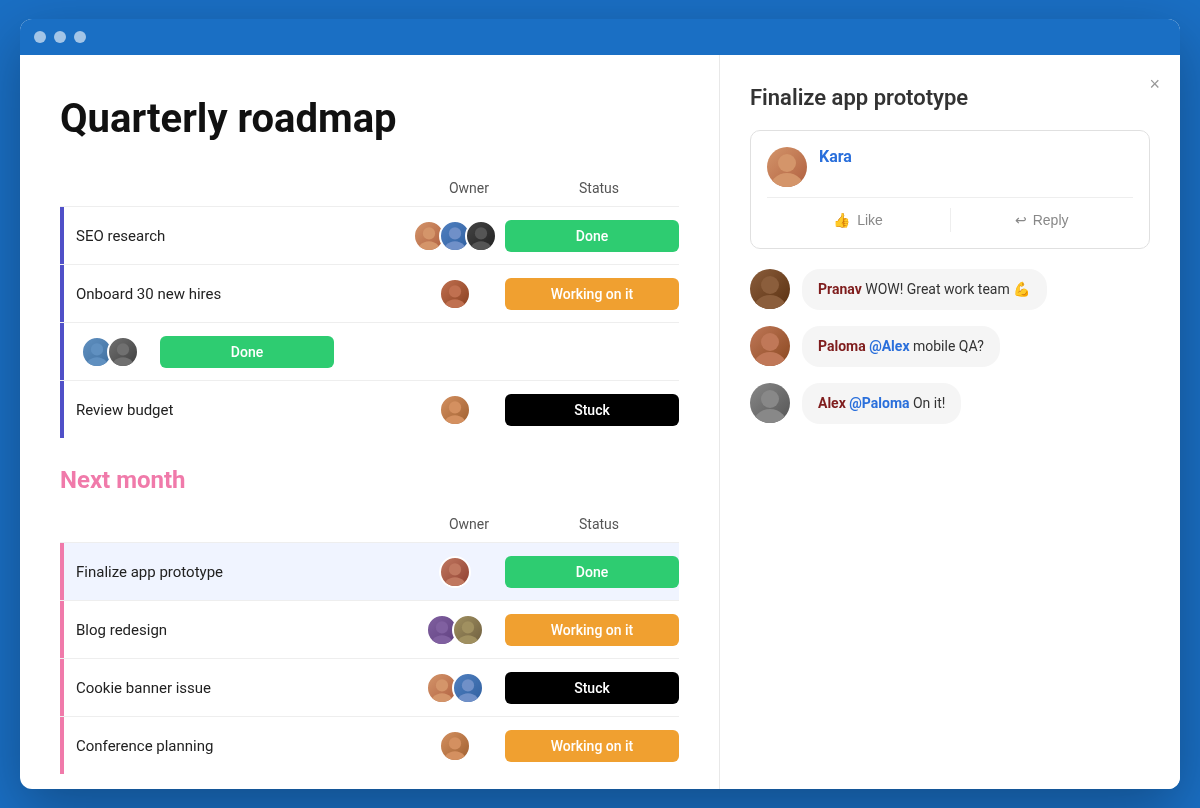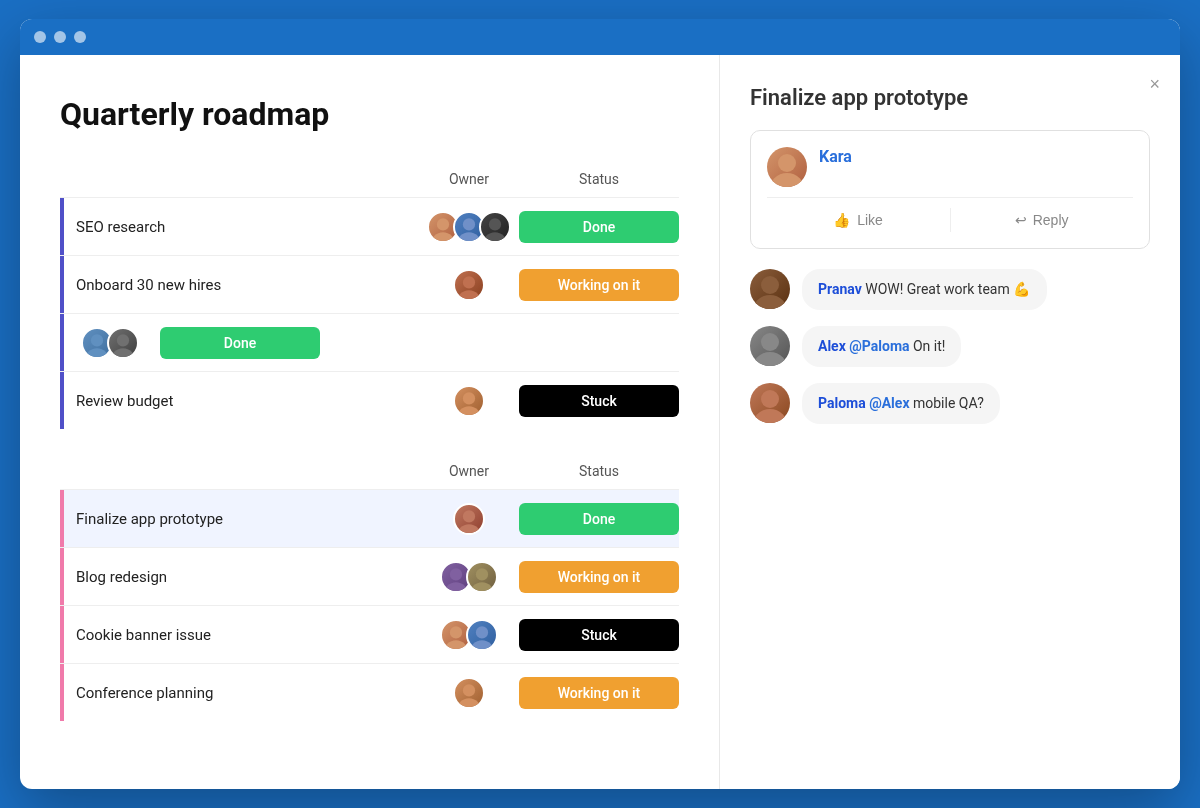--- a/index.html
+++ b/index.html
@@ -43,21 +43,21 @@
     }
     
     .left-panel {
       width: 700px;
       flex-shrink: 0;
       padding: 40px 40px 20px 40px;
       overflow-y: auto;
       border-right: 1px solid #e8e8e8;
     }
     .page-title {
-      font-size: 32px;
+      font-size: 40px;
       font-weight: 700;
       color: #111;
       margin-bottom: 32px;
     }
     .section-title {
       font-size: 24px;
       font-weight: 700;
       margin-bottom: 16px;
     }
     .section-title.this-month { color: #3a3abf; }
@@ -98,21 +98,21 @@
       font-size: 15px;
       color: #222;
     }
     .owner-col {
       width: 100px;
       display: flex;
       justify-content: center;
       align-items: center;
     }
     .status-col {
-      width: 160px;
+      width: 174px;
       padding: 6px 0;
     }
     .status-badge {
       border-radius: 6px;
       color: white;
       font-size: 14px;
       font-weight: 500;
       text-align: center;
       padding: 8px 0;
       width: 100%;
@@ -255,21 +255,21 @@
     .reply-bubble {
       background: #f5f5f5;
       border-radius: 18px;
       padding: 10px 16px;
       font-size: 14px;
       color: #333;
       line-height: 1.5;
     }
     .reply-author {
       font-weight: 700;
-      color: #1d4ed8;
+      color: #7f1d1d;
     }
     .reply-mention { color: #2a6fdb; font-weight: 700; }
 
     
     .face-svg { width: 100%; height: 100%; }
   </style>
 </head>
 <body>
 
 <div class="window">
@@ -370,20 +370,21 @@
                 </svg>
             </div>
           </div>
         </div>
         <div class="status-col">
           <div class="status-badge stuck">Stuck</div>
         </div>
       </div>
 
       <div class="section-gap"></div>
+      <div class="section-title next-month">Next month</div>
       <div class="table-header">
         <div class="task-col"></div>
         <div class="owner-col">Owner</div>
         <div class="status-col" style="text-align:center;">Status</div>
       </div>
 
       <div class="task-row pink" style="background:#f0f4ff;">
         <div class="task-col">Finalize app prototype</div>
         <div class="owner-col">
           <div class="avatar-group">
@@ -499,43 +500,43 @@
                 <circle cx="20" cy="44" r="18" fill="#8b5e3c"></circle>
               </svg>
           </div>
           <div class="reply-bubble">
             <span class="reply-author">Pranav</span>
             <span> WOW! Great work team 💪</span>
           </div>
         </div>
 
         <div class="reply-item">
+          <div class="reply-avatar av-paloma" style="width:40px;height:40px;border-radius:50%;background:linear-gradient(135deg,#c07858,#8a4820);overflow:hidden;flex-shrink:0;">
+            <svg viewBox="0 0 40 40" width="40" height="40">
+                <circle cx="20" cy="16" r="9" fill="#c07858"></circle>
+                <circle cx="20" cy="44" r="18" fill="#c07858"></circle>
+              </svg>
+          </div>
+          <div class="reply-bubble">
+            <span class="reply-author">Paloma</span>
+            <span class="reply-mention"> @Alex</span>
+            <span> mobile QA?</span>
+          </div>
+        </div>
+
+        <div class="reply-item">
           <div class="reply-avatar av-alex" style="width:40px;height:40px;border-radius:50%;background:linear-gradient(135deg,#888,#555);overflow:hidden;flex-shrink:0;">
             <svg viewBox="0 0 40 40" width="40" height="40">
                 <circle cx="20" cy="16" r="9" fill="#888"></circle>
                 <circle cx="20" cy="44" r="18" fill="#888"></circle>
               </svg>
           </div>
           <div class="reply-bubble">
             <span class="reply-author">Alex</span>
             <span class="reply-mention"> @Paloma</span>
             <span> On it!</span>
           </div>
         </div>
 
-        <div class="reply-item">
-          <div class="reply-avatar av-paloma" style="width:40px;height:40px;border-radius:50%;background:linear-gradient(135deg,#c07858,#8a4820);overflow:hidden;flex-shrink:0;">
-            <svg viewBox="0 0 40 40" width="40" height="40">
-                <circle cx="20" cy="16" r="9" fill="#c07858"></circle>
-                <circle cx="20" cy="44" r="18" fill="#c07858"></circle>
-              </svg>
-          </div>
-          <div class="reply-bubble">
-            <span class="reply-author">Paloma</span>
-            <span class="reply-mention"> @Alex</span>
-            <span> mobile QA?</span>
-          </div>
-        </div>
-
       </div>
     </div>
   </div>
 </div>
 
 </body></html>

